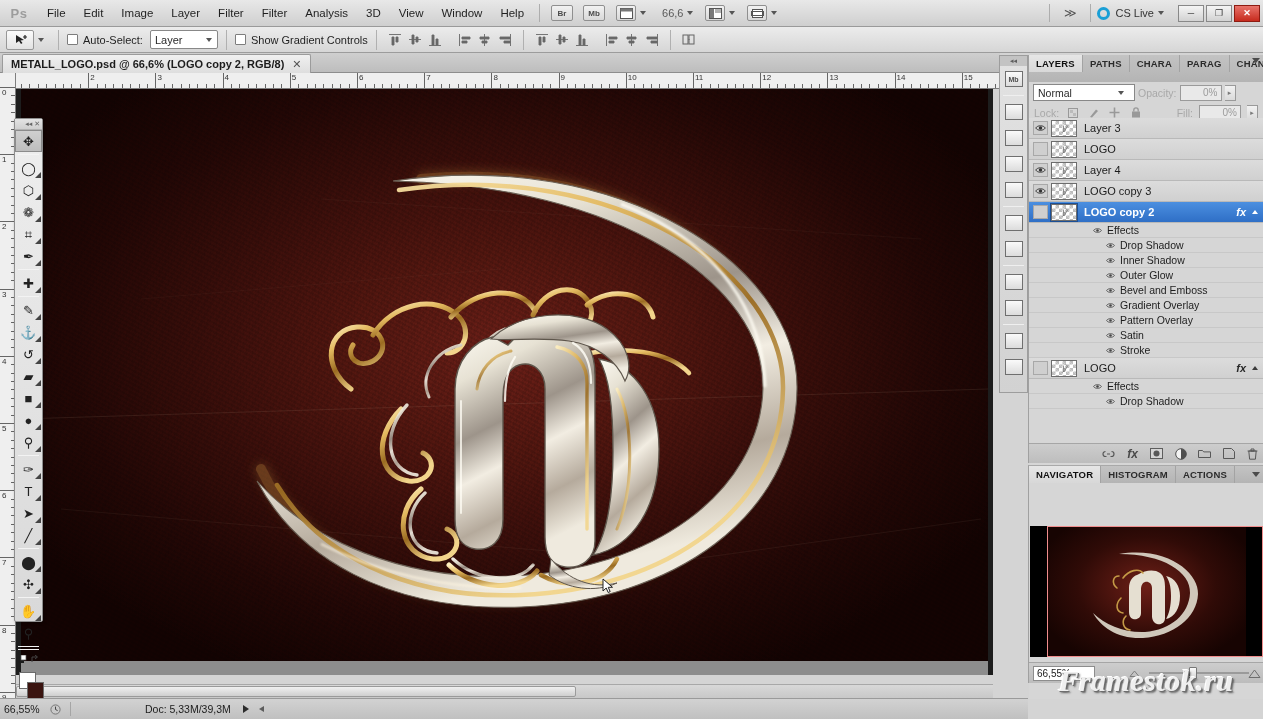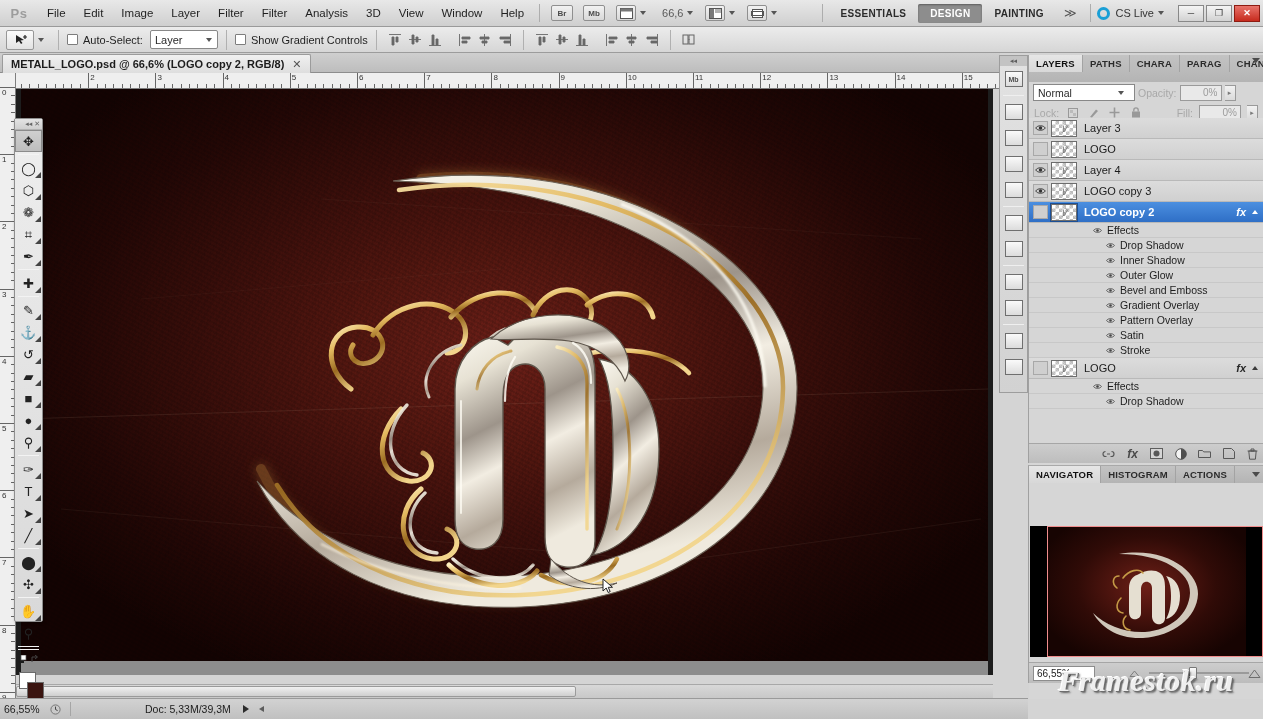--- a/index.html
+++ b/index.html
@@ -328,25 +328,20 @@
     <div class="caret"></div>
     <div class="mb-icon-btn">
       <svg width="13" height="11" viewBox="0 0 13 11">
           <rect x="1.5" y="1.5" width="10" height="8" fill="#fff" stroke="#555"></rect>
           <rect x="0.5" y="3.5" width="12" height="4" fill="none" stroke="#555"></rect>
         </svg>
     </div>
     <div class="caret"></div>
     <div style="flex:1"></div>
     <div class="mb-sep"></div>
-    <div id="ws-tabs" style="display:flex;align-items:center">
-        <div class="ws-tab">ESSENTIALS</div>
-        <div class="ws-tab active">DESIGN</div>
-        <div class="ws-tab">PAINTING</div>
-      </div>
     <div id="chev">≫</div>
     <div class="mb-sep"></div>
     <div id="cslive">
       <div class="ring"></div>
       <span>CS Live</span>
       <div class="caret"></div>
     </div>
     <div style="display:flex;margin:0 3px 0 6px">
       <div class="win-btn">─</div>
       <div class="win-btn">❐</div>

